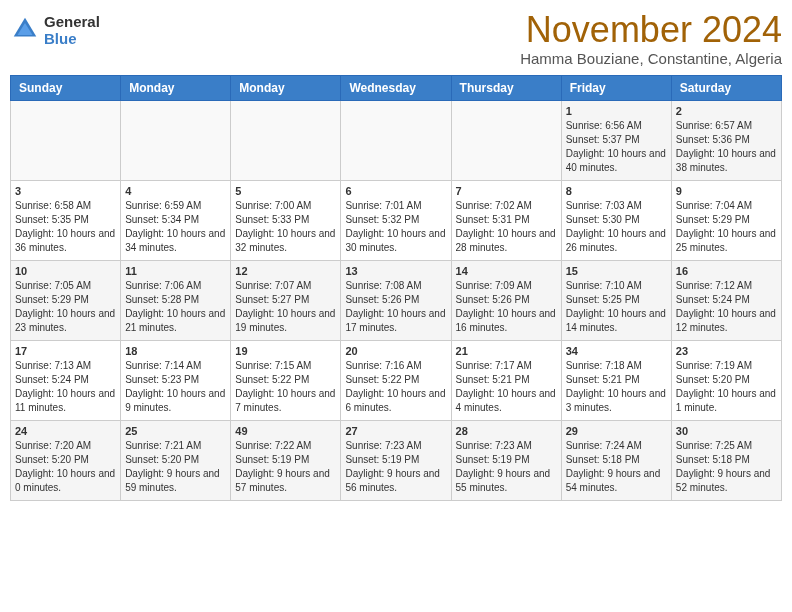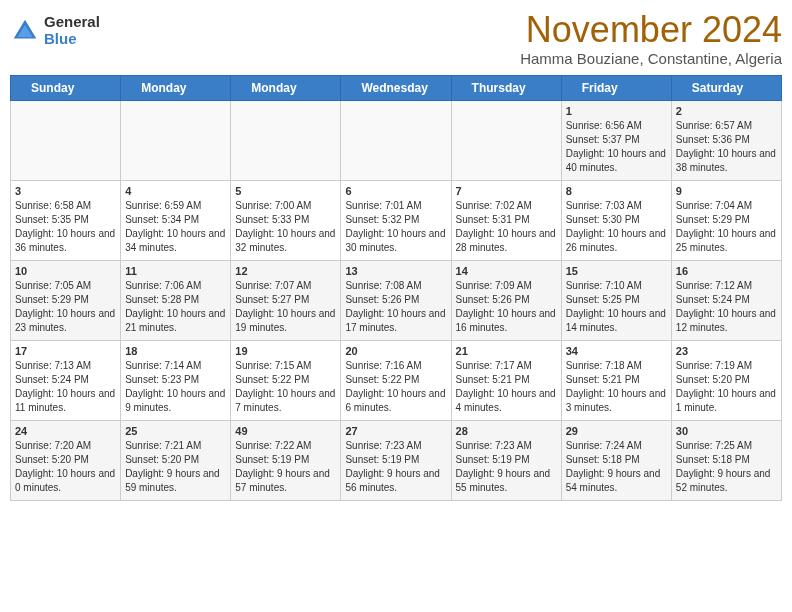--- a/index.html
+++ b/index.html
@@ -11,21 +11,20 @@
       padding: 10px;
     }
     .header-area {
       display: flex;
       align-items: flex-start;
       justify-content: space-between;
       margin-bottom: 8px;
     }
     .logo {
       display: flex;
-      align-items: center;
       gap: 4px;
       margin-top: 4px;
     }
     .logo-text {
       display: flex;
       flex-direction: column;
       line-height: 1.1;
     }
     .logo-general {
       font-size: 15px;
@@ -57,21 +56,21 @@
     .calendar-table {
       width: 100%;
       border-collapse: collapse;
       table-layout: fixed;
     }
     .calendar-table thead th {
       background-color: #3a7ec8;
       color: #fff;
       font-size: 12px;
       font-weight: bold;
-      padding: 5px 20px;
+      padding: 5px 8px;
       text-align: left;
       border: 1px solid #2a6ab8;
     }
     .calendar-table tbody td {
       vertical-align: top;
       border: 1px solid #ccc;
       padding: 4px 4px;
       font-size: 10px;
       color: #333;
       height: 80px;

